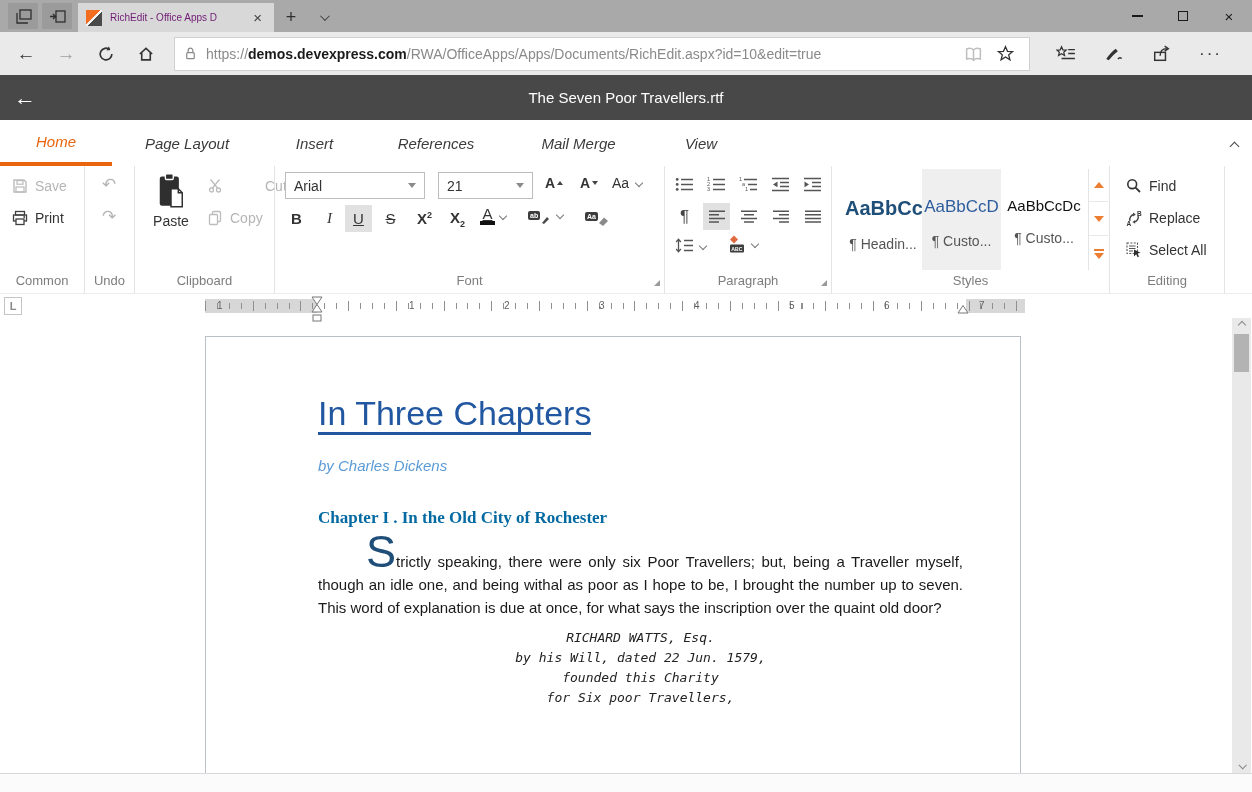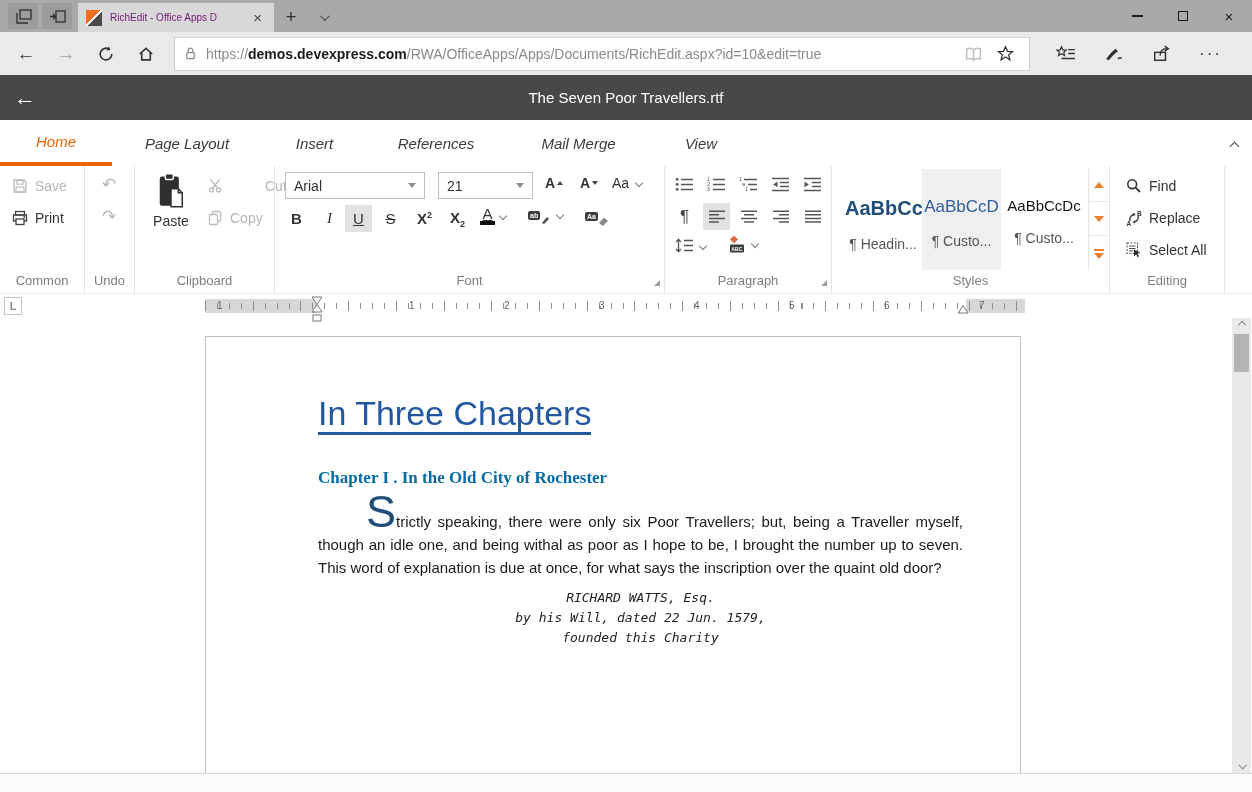--- a/index.html
+++ b/index.html
@@ -507,26 +507,28 @@
       <svg class="marker" style="left:752px; top:5px;" width="12" height="10" viewBox="0 0 12 10">
         <path d="M1 9 H11 L6 1.5 Z" fill="#fff" stroke="#777" stroke-width="1"></path>
       </svg>
     </div>
 
     <div class="page">
       <div class="page-inner">
         <div class="d-title">
           <div><span>In Three Chapters</span></div>
         </div>
+        <div class="d-byline">by Charles Dickens</div>
         <div class="d-chapter">Chapter I . In the Old City of Rochester</div>
         <div class="d-para"><span class="dropcap">S</span><span>trictly speaking, there were only six Poor Travellers; but, being a Traveller myself, though an idle one, and being withal as poor as I hope to be, I brought the number up to seven. This word of explanation is due at once, for what says the inscription over the quaint old door?</span></div>
         <div class="inscription">
           <div class="insc-line">RICHARD WATTS, Esq.</div>
           <div class="insc-line">by his Will, dated 22 Jun. 1579,</div>
           <div class="insc-line">founded this Charity</div>
+          <div class="insc-line">for Six poor Travellers,</div>
         </div>
       </div>
     </div>
 
     <div class="vscroll">
       <div class="vs-arr" style="top:0;">
           <span class="chev up"></span>
         </div>
       <div class="vs-thumb"></div>
       <div class="vs-arr" style="bottom:0;">

